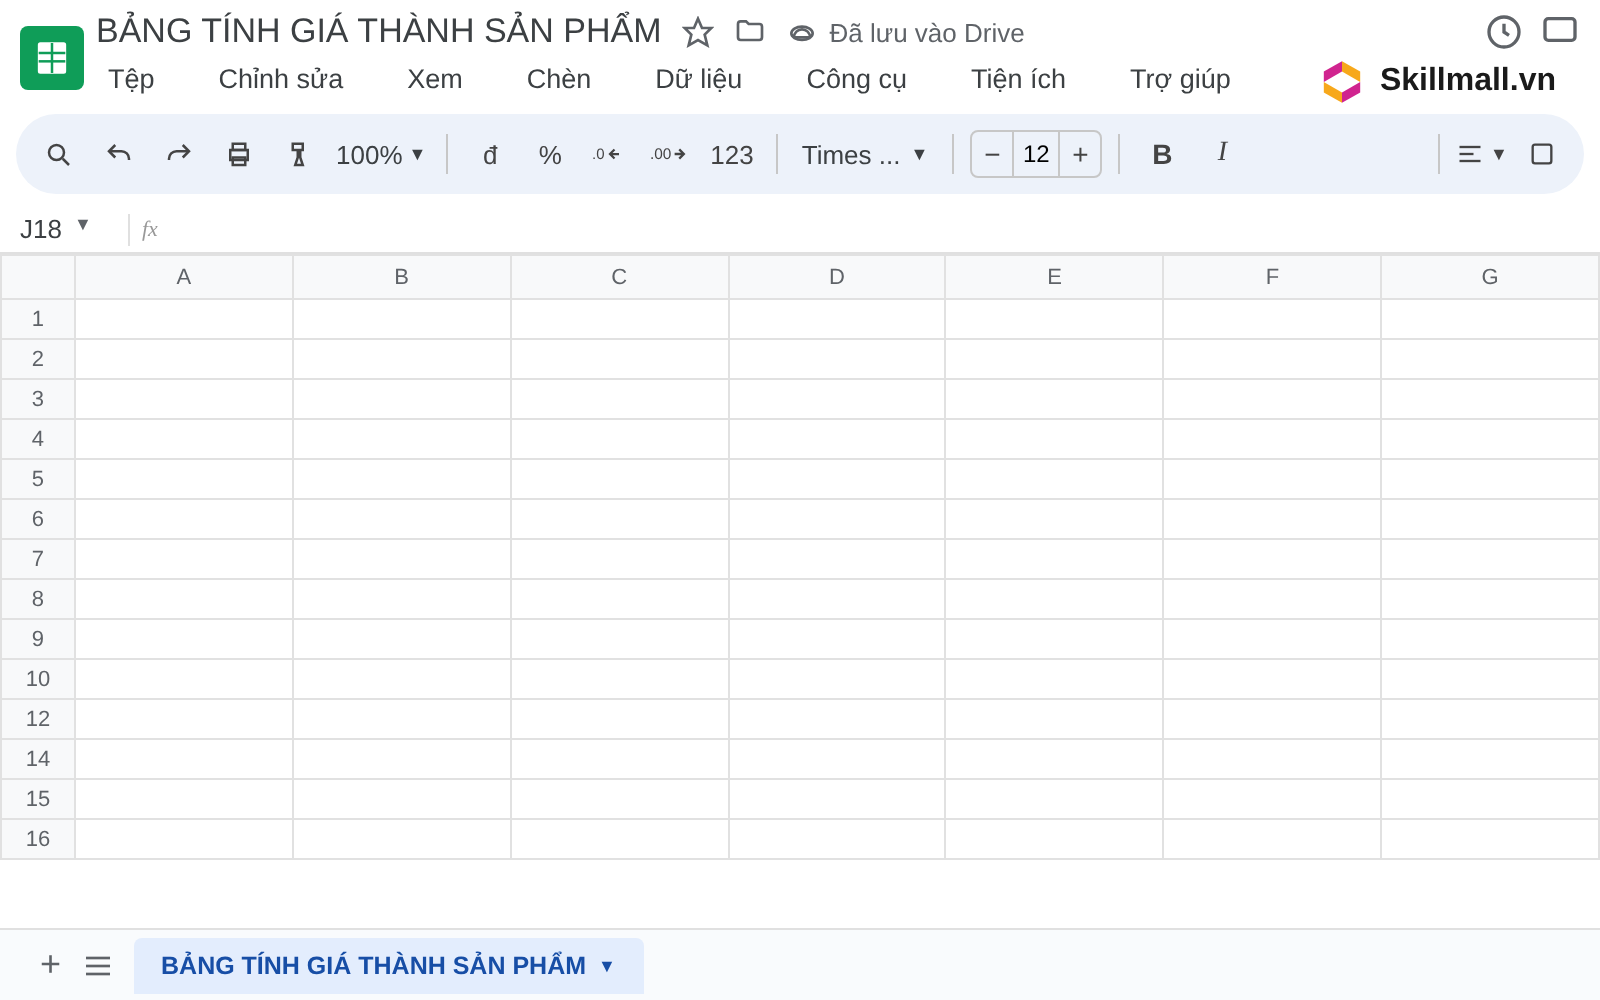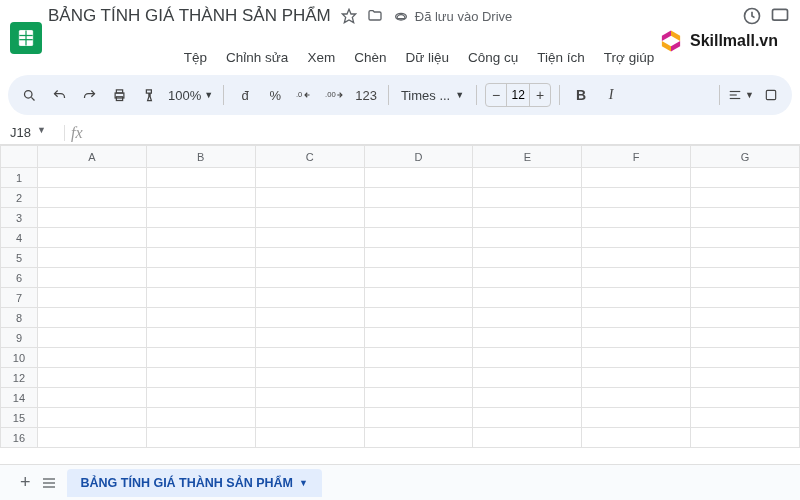--- a/index.html
+++ b/index.html
@@ -9,21 +9,21 @@
 .header-row { display: flex; align-items: center; padding: 6px 10px 2px 10px; gap: 6px; }
 .sheets-logo { width: 32px; height: 32px; background: #0f9d58; border-radius: 4px; display: flex; align-items: center; justify-content: center; }
 .sheets-logo svg { width: 20px; height: 20px; }
 .title-block { display: flex; flex-direction: column; flex: 1; }
 .title-line { display: flex; align-items: center; gap: 10px; }
 .doc-title { font-size: 17px; color: #3c4043; }
 .title-icon { color: #5f6368; display: flex; align-items: center; cursor: pointer; }
 .save-status { font-size: 13px; color: #5f6368; display: flex; align-items: flex-end; gap: 6px; }
 
 
-.menu-bar { display: flex; gap: 7px; padding: 0 0 0 0; margin-top: 20px; justify-content: center; }
+.menu-bar { display: flex; gap: 20px; padding: 0 0 0 0; margin-top: 2px; }
 .menu-item { font-size: 13.5px; color: #3c4043; padding: 4px 6px; cursor: pointer; border-radius: 4px; }
 
 
 .header-right { display: flex; align-items: center; gap: 8px; margin-left: auto; }
 .hist-icon { color: #5f6368; cursor: pointer; }
 
 
 .toolbar { display: flex; align-items: center; gap: 4px; padding: 4px 8px; margin: 4px 8px 0 8px; background: #edf2fa; border-radius: 22px; height: 40px; }
 .tb-btn { width: 26px; height: 26px; display: flex; align-items: center; justify-content: center; color: #444; cursor: pointer; border-radius: 4px; font-size: 13px; }
 .tb-sep { width: 1px; height: 20px; background: #c7c7c7; margin: 0 4px; }
@@ -35,21 +35,21 @@
 .bold { font-weight: bold; font-size: 14px; }
 .italic { font-style: italic; font-size: 14px; font-family: serif; }
 .caret { font-size: 9px; margin-left: 1px; }
 .align-icon { display: flex; align-items: center; gap: 2px; }
 
 
 .formula-row { display: flex; align-items: center; border-bottom: 1px solid #e0e0e0; height: 24px; margin-top: 6px; }
 .name-box { width: 50px; font-size: 13px; color: #3c4043; padding-left: 10px; display: flex; gap: 6px; }
 .name-caret { font-size: 9px; color: #5f6368; }
 .fx-sep { width: 1px; height: 16px; background: #e0e0e0; margin: 0 6px 0 14px; }
-.fx-label { font-style: italic; font-family: serif; font-size: 16px; color: #999; margin-right: 6px; }
+.fx-label { font-style: italic; font-family: serif; font-size: 11px; color: #999; margin-right: 6px; }
 .formula-input { flex: 1; border: none; outline: none; font-size: 13px; }
 
 
 .grid-wrap { position: relative; overflow: hidden; height: 340px; }
 .grid { border-collapse: collapse; table-layout: fixed; width: 800px; }
 .grid th, .grid td { border: 1px solid #e1e1e1; font-size: 11px; color: #5f6368; font-weight: normal; }
 .grid .corner { width: 36px; height: 22px; background: #f8f9fa; }
 .grid .col-h { height: 22px; background: #f8f9fa; text-align: center; width: 106px; }
 .grid .row-h { width: 36px; background: #f8f9fa; text-align: center; height: 20px; }
 .grid td.cell { background: #fff; height: 20px; }

